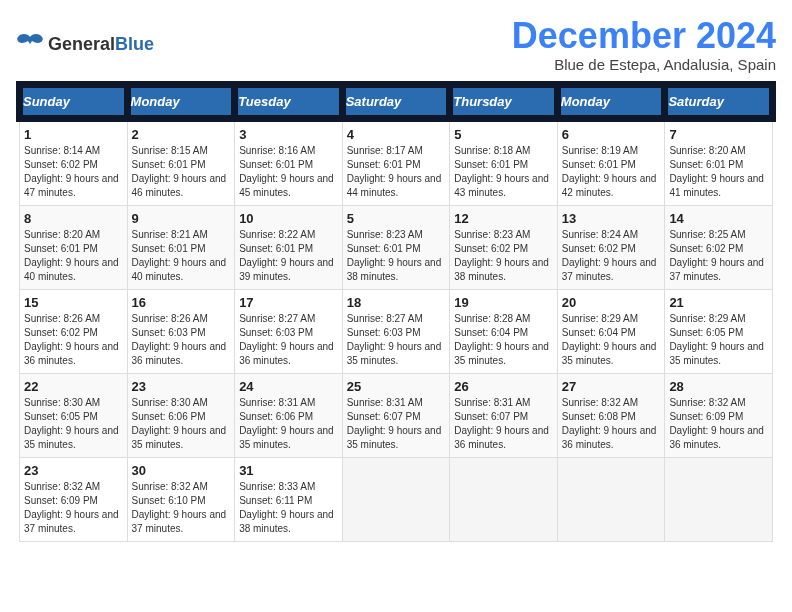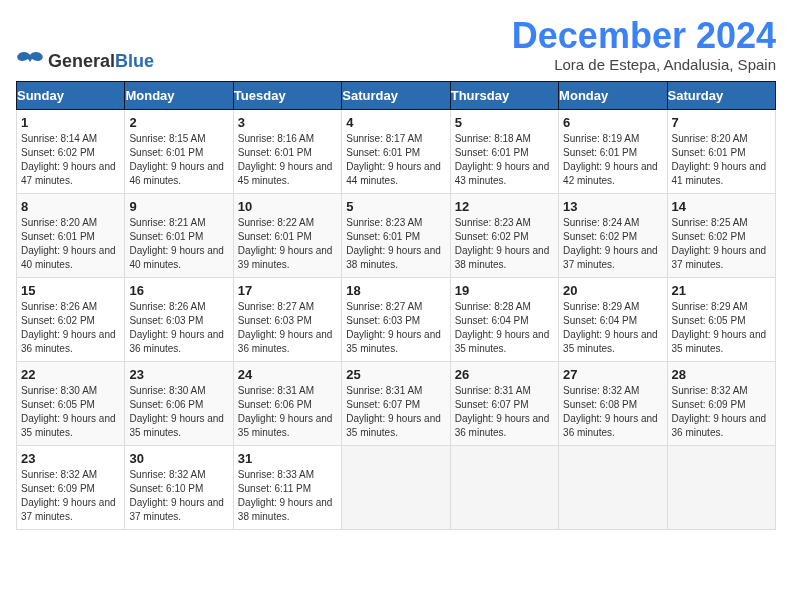--- a/index.html
+++ b/index.html
@@ -6,21 +6,21 @@
     body {
       font-family: Arial, sans-serif;
       background: #fff;
       width: 792px;
       min-height: 612px;
       padding: 16px;
     }
     .header-area {
       display: flex;
       justify-content: space-between;
-      align-items: flex-end;
+      align-items: center;
       margin-bottom: 8px;
     }
     .logo {
       display: flex;
       align-items: center;
       gap: 4px;
     }
     .logo-text-general {
       font-size: 18px;
       font-weight: bold;
@@ -53,21 +53,22 @@
       border-collapse: collapse;
       table-layout: fixed;
     }
     thead tr th {
       background-color: #2b6cb0;
       color: white;
       font-size: 13px;
       font-weight: bold;
       padding: 6px 0;
       text-align: left;
-      border: 1px solid #0f172a;
+      border: 7px solid #0f172a;
+      font-style: italic;
     }
     tbody tr td {
       vertical-align: top;
       padding: 5px 4px;
       font-size: 10.5px;
       color: #333;
       border: 1px solid #ddd;
       background: #fff;
       min-height: 80px;
       height: 80px;
@@ -98,21 +99,21 @@
   <div class="logo">
     <svg class="logo-bird" viewBox="0 0 28 22" xmlns="http://www.w3.org/2000/svg">
       <path d="M14 4 C16 0, 24 0, 26 4 C28 6, 26 10, 22 10 C20 10, 18 9, 16 8 L14 11 L12 8 C10 9, 8 10, 6 10 C2 10, 0 6, 2 4 C4 0, 12 0, 14 4Z" fill="#2b6cb0"></path>
     </svg>
     <div>
       <span class="logo-text-general">General</span><span class="logo-text-blue">Blue</span>
     </div>
   </div>
   <div class="title-area">
     <div class="month-title">December 2024</div>
-    <div class="location-title">Lora de Estepa, Andalusia, Spain</div>
+    <div class="location-title">Blue de Estepa, Andalusia, Spain</div>
   </div>
 </div>
 
 <table>
   <thead>
     <tr>
     <th>Sunday</th>
         <th>Monday</th>
         <th>Tuesday</th>
         <th>Saturday</th>

